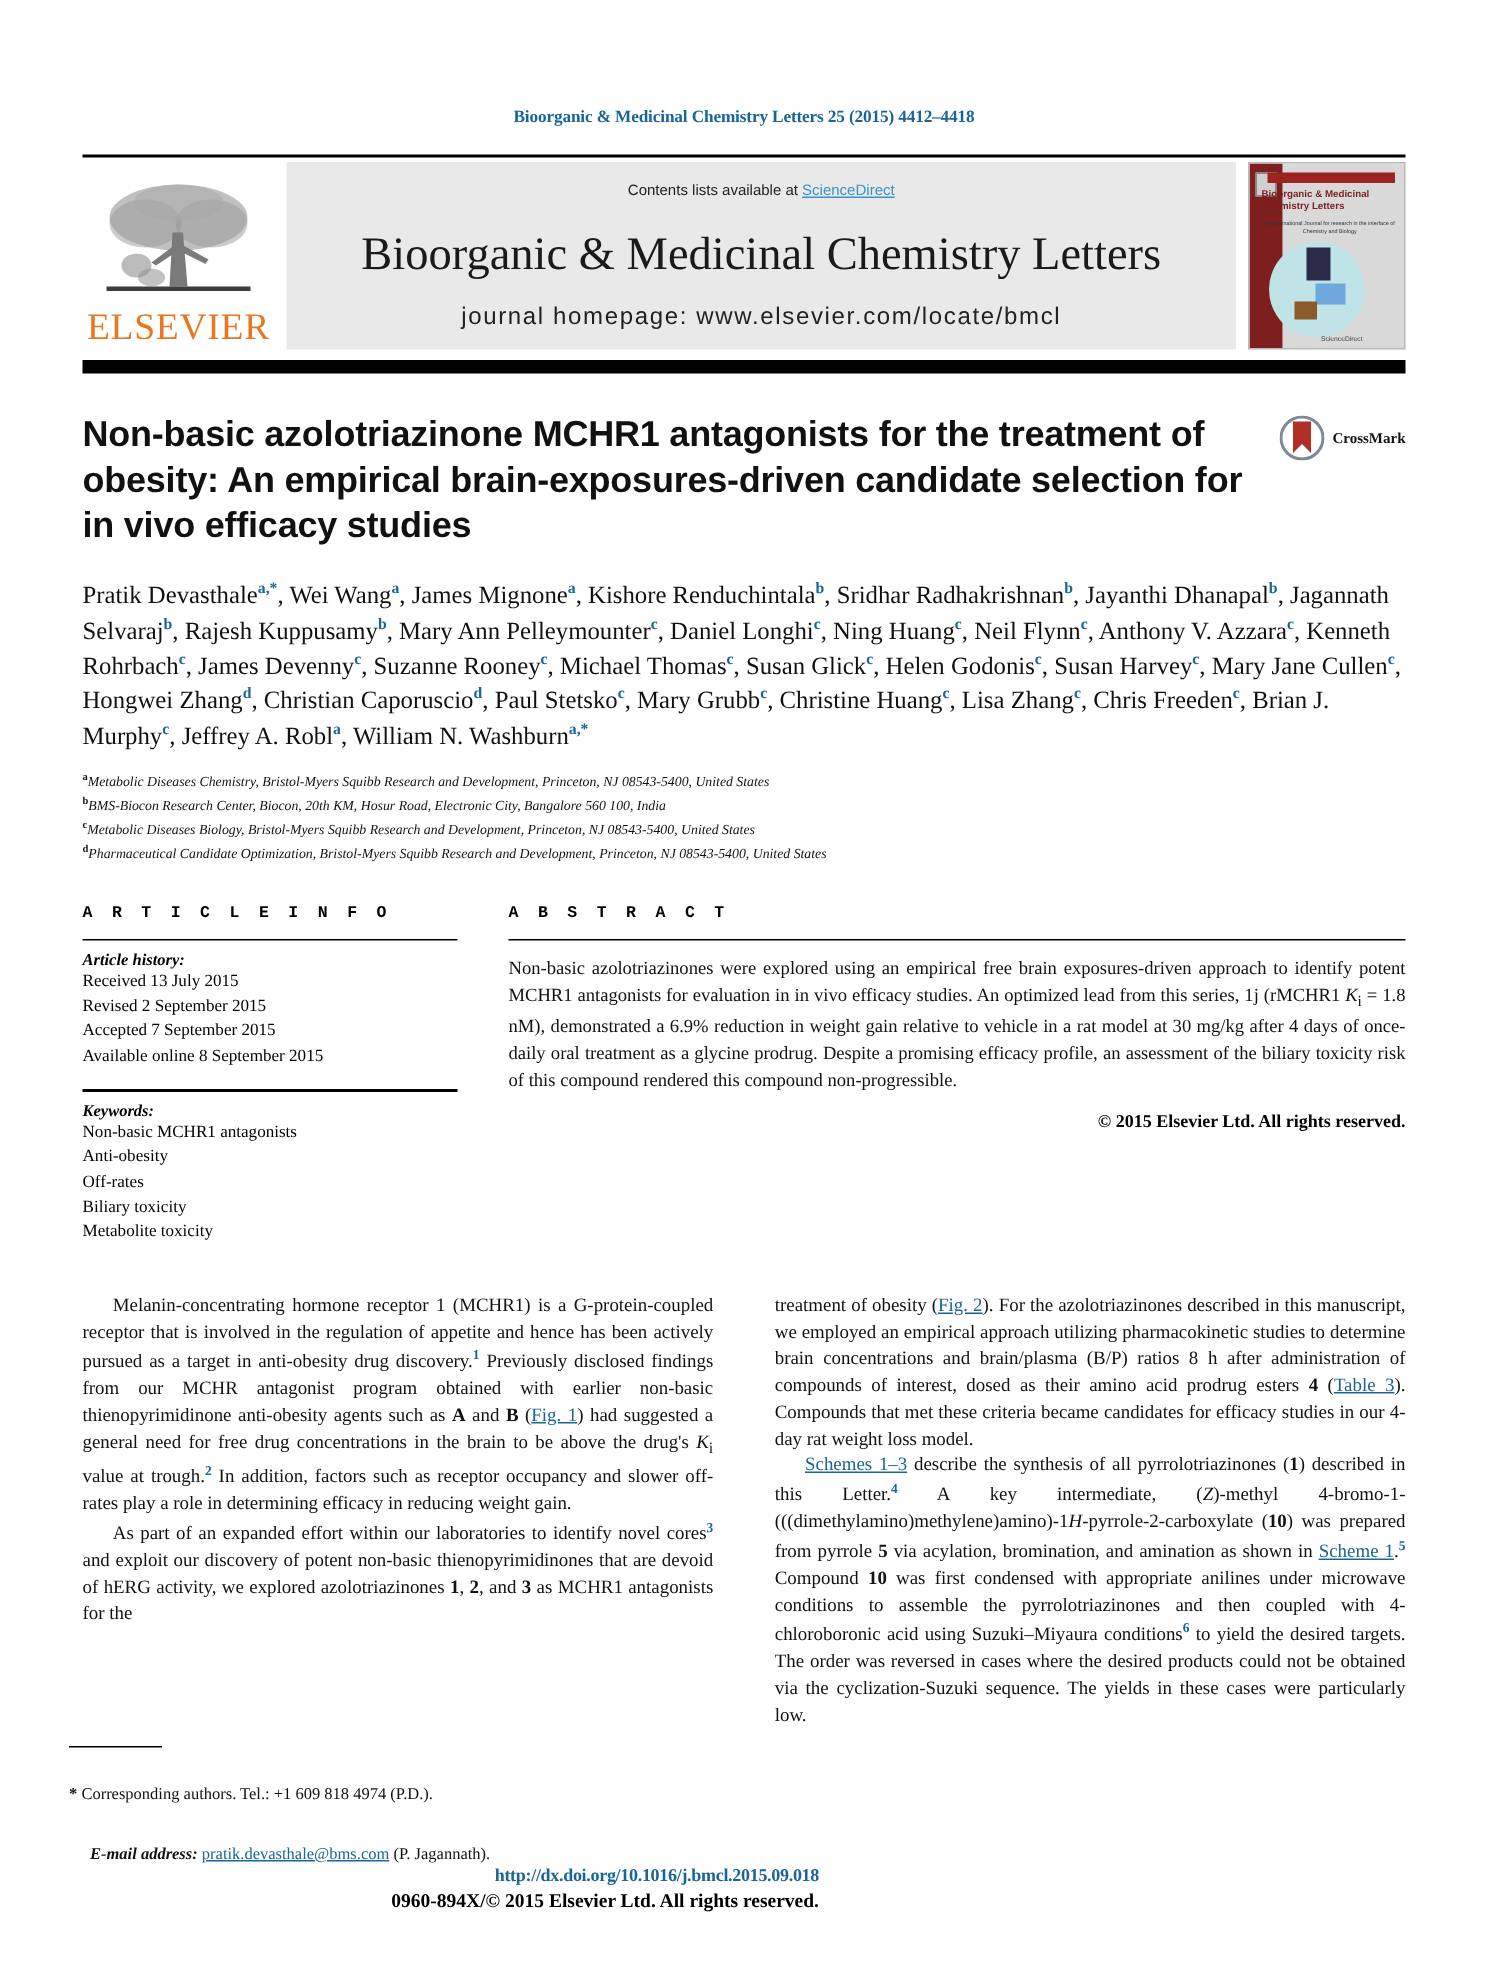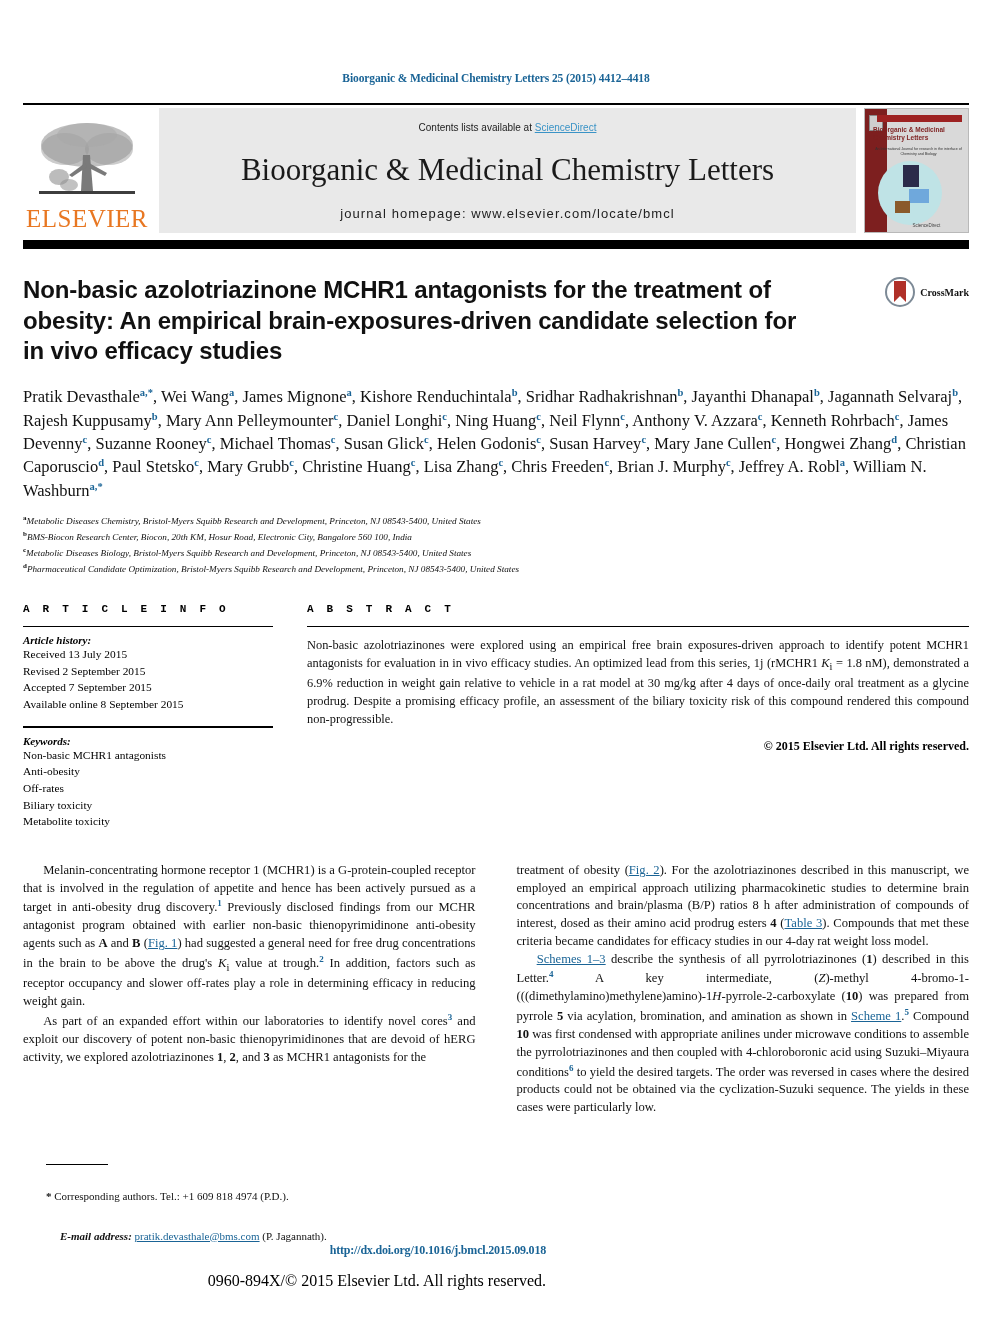--- a/index.html
+++ b/index.html
@@ -9,21 +9,21 @@
     height: 1323px;
     background: #ffffff;
     font-family: "Liberation Serif", "DejaVu Serif", serif;
     color: #000000;
     overflow: hidden;
   }
   .page {
     position: relative;
     width: 992px;
     height: 1134px;
-    padding: 0 23px;
+    padding: 0 55px;
   }
 
   
   .running-head {
     text-align: center;
     font-size: 11.5px;
     font-weight: bold;
     color: #1a6496;
     padding-top: 72px;
     letter-spacing: -0.1px;
@@ -75,21 +75,21 @@
   }
   .contents-line .sd-link { color: #3a93c6; }
   .journal-title {
     font-family: "Liberation Serif", serif;
     font-size: 31px;
     color: #1a1a1a;
     line-height: 1;
   }
   .homepage-line {
     font-family: "Liberation Sans", sans-serif;
-    font-size: 13px;
+    font-size: 16px;
     letter-spacing: 1.1px;
     color: #222;
   }
   .cover-thumb {
     width: 105px;
     flex: 0 0 105px;
     border: 1px solid #b9b9b9;
     background: #f3f3f3;
     position: relative;
     overflow: hidden;
@@ -251,21 +251,21 @@
   .link-blue { color: #1a6496; }
 
   .page-footer {
     position: absolute;
     left: 46px;
     top: 1243px;
     width: 500px;
     text-align: right;
   }
   .doi { color: #1a6496; font-size: 12px; font-weight: bold; letter-spacing: -0.2px; }
-  .issn { font-size: 16px; font-weight: normal; margin-top: 14px; }
+  .issn { font-size: 13px; font-weight: bold; margin-top: 1px; }
 </style>
 </head>
 <body>
 
 <div class="page">
 
   <div class="running-head">Bioorganic &amp; Medicinal Chemistry Letters 25 (2015) 4412–4418</div>
 
   <div class="header-rule-top"></div>
 

